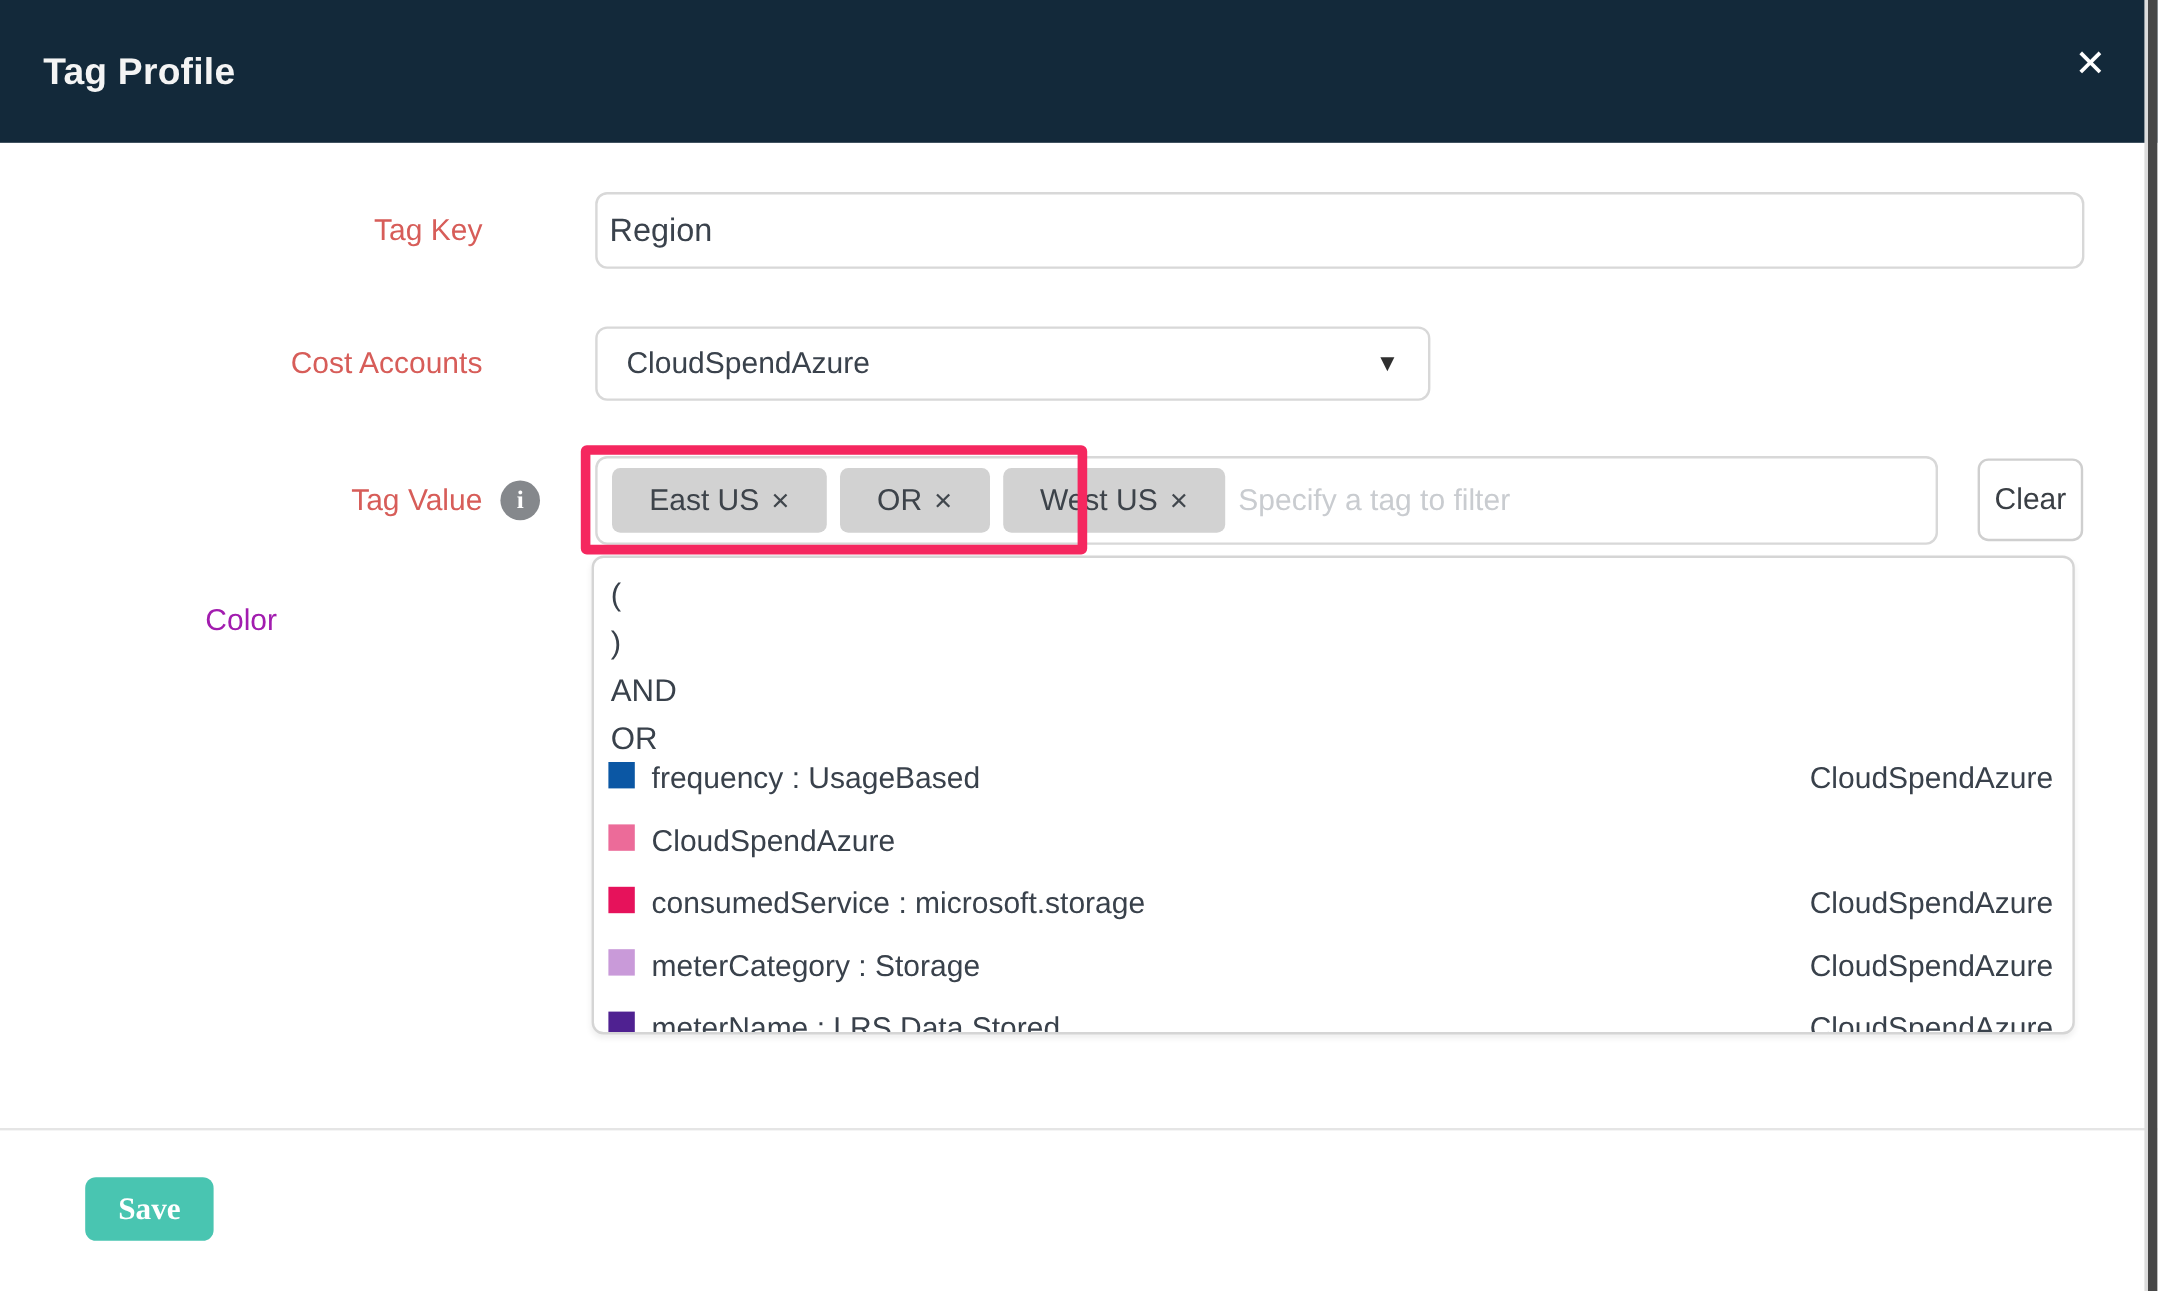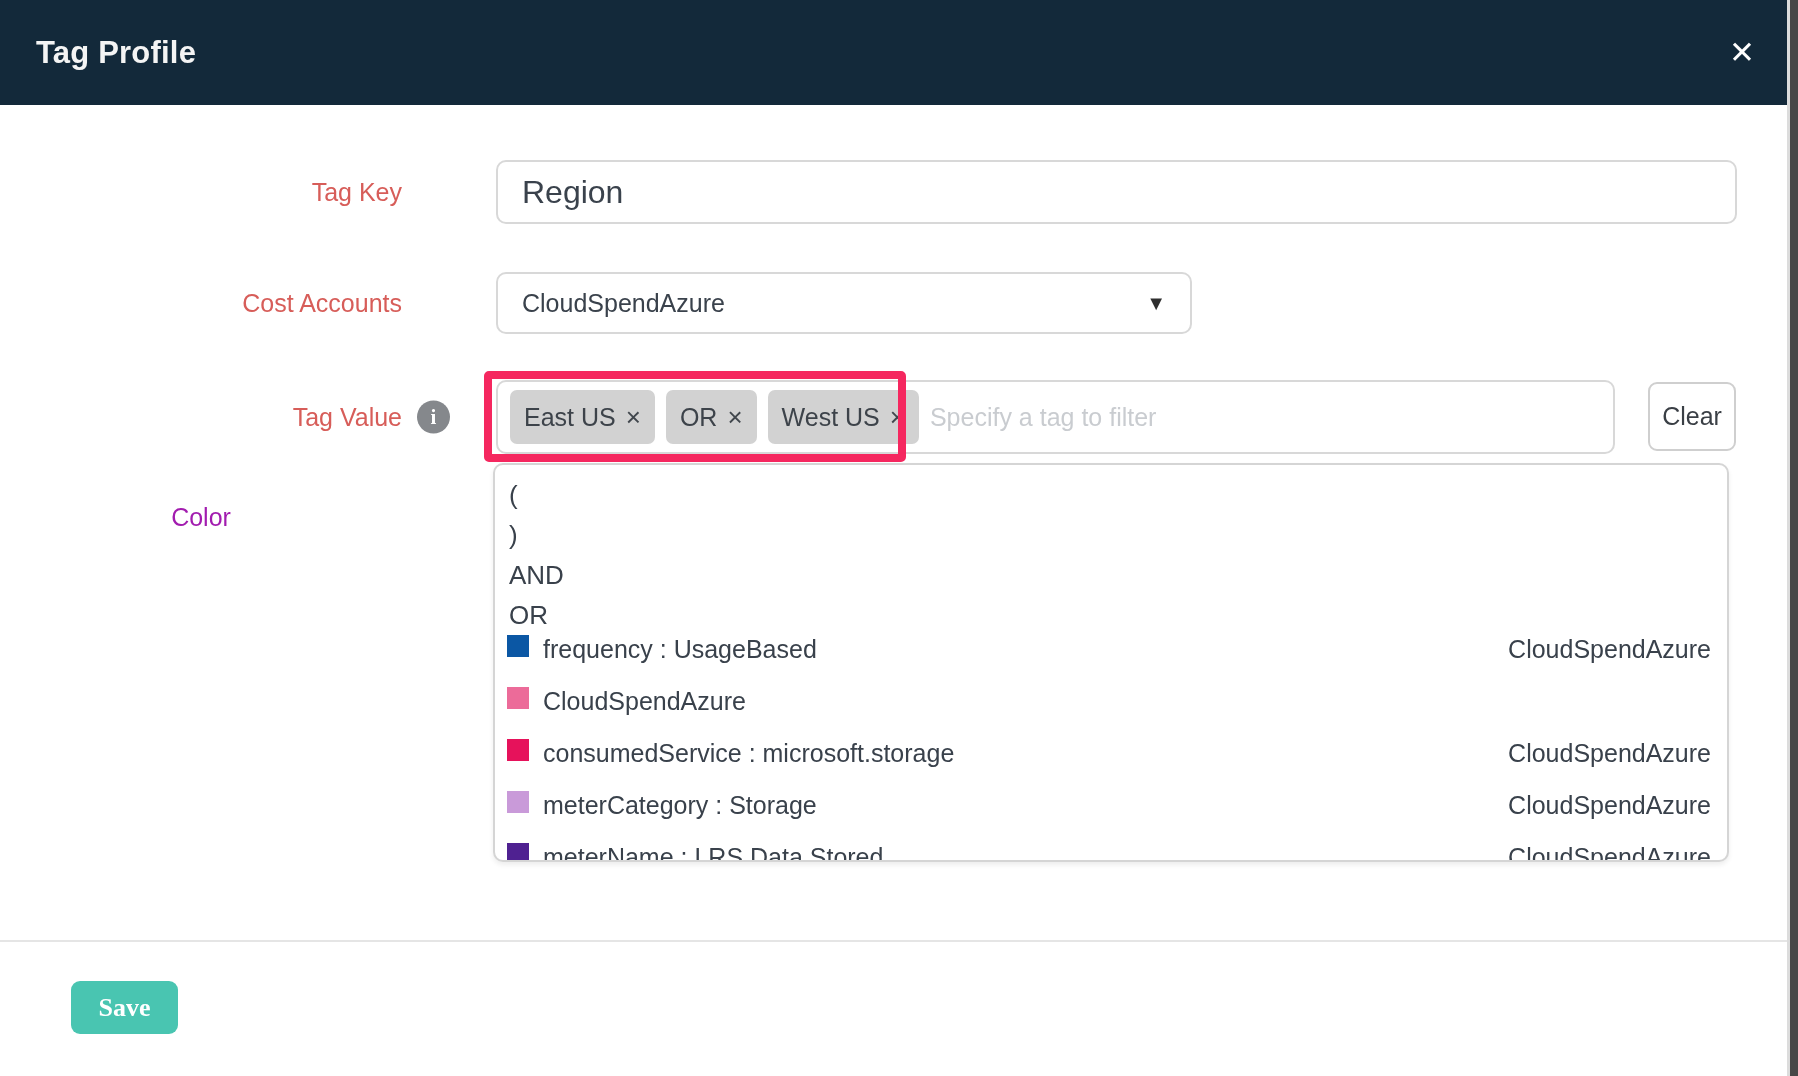--- a/index.html
+++ b/index.html
@@ -14,21 +14,21 @@
   html,body{width:1798px;height:1076px;}
   body{
     font-family:"Liberation Sans","DejaVu Sans",sans-serif;
     background:#ffffff;
     position:relative;
     overflow:hidden;
     color:var(--text-dark);
   }
   
   .header{
-    position:absolute;left:0;top:0;width:1798px;height:105px;
+    position:absolute;left:0;top:0;width:1798px;height:119px;
     background:var(--header-bg);
     display:flex;align-items:center;
   }
   .header-title{
     margin-left:36px;font-size:31px;font-weight:600;color:#f4f4f4;letter-spacing:.2px;
   }
   .close-btn{
     position:absolute;right:34px;top:0;height:105px;width:44px;
     display:flex;align-items:center;justify-content:center;
     color:#ffffff;font-size:31px;cursor:pointer;background:none;border:none;
@@ -54,43 +54,43 @@
     background:#85888c;color:#ffffff;
     font-family:"Liberation Serif","DejaVu Serif",serif;
     font-weight:700;font-size:21px;font-style:normal;
     display:flex;align-items:center;justify-content:center;
     cursor:pointer;line-height:1;
   }
 
   .text-input{
     position:absolute;left:496px;
     border:2px solid var(--border-gray);border-radius:10px;
-    font-size:32px;color:var(--text-dark);
-    padding:0 24px;background:#fff;outline:none;
+    font-size:27px;color:var(--text-dark);
+    padding:0 10px;background:#fff;outline:none;
     font-family:inherit;
   }
   .input-tagkey{top:160px;width:1241px;height:64px;}
 
   .select-box{
     position:absolute;left:496px;top:272px;width:696px;height:62px;
     border:2px solid var(--border-gray);border-radius:10px;background:#fff;
     display:flex;align-items:center;cursor:pointer;
   }
   .select-value{font-size:25px;color:var(--text-dark);padding-left:24px;flex:1;}
   .select-caret{font-size:20px;color:#2f2f2f;padding-right:24px;}
 
   
   .tag-input{
     position:absolute;left:496px;top:380px;width:1119px;height:74px;
     border:2px solid var(--border-gray);border-radius:10px;background:#fff;
     display:flex;align-items:center;padding:0 12px;gap:11px;overflow:hidden;
   }
   .chip{
     background:#d2d2d2;border-radius:7px;height:54px;
-    display:flex;align-items:center;padding:0 14px;gap:10px;
+    display:flex;align-items:center;padding:0 31px;gap:10px;
     font-size:25px;color:#3d434a;white-space:nowrap;flex:0 0 auto;
   }
   .chip-x{font-size:26px;color:#41474d;cursor:pointer;line-height:1;}
   .tag-filter-input{
     border:none;outline:none;font-size:25px;flex:1;min-width:60px;
     color:var(--text-dark);font-family:inherit;height:60px;
   }
   .tag-filter-input::placeholder{color:#c9ccd0;}
 
   .highlight-annotation{

